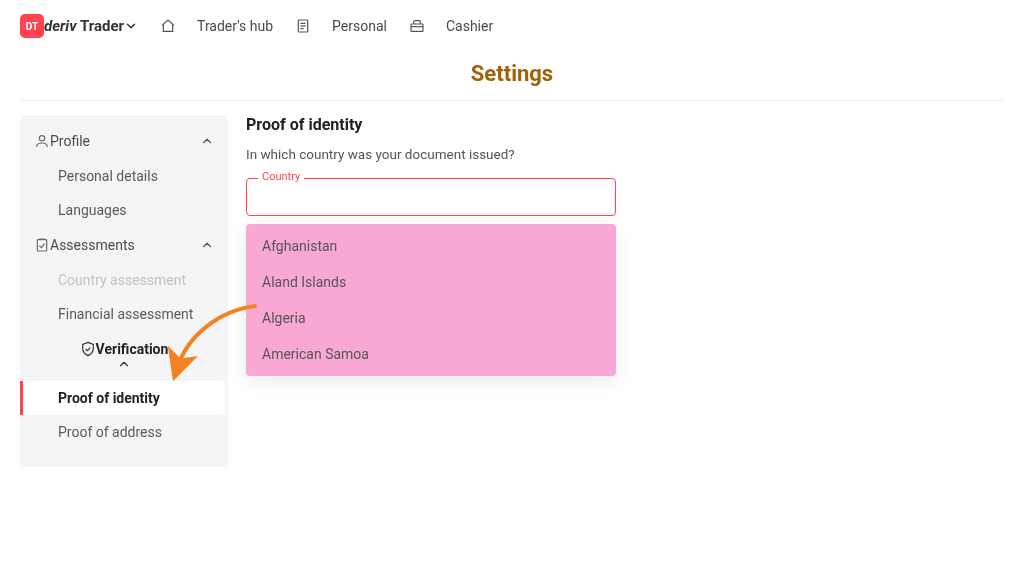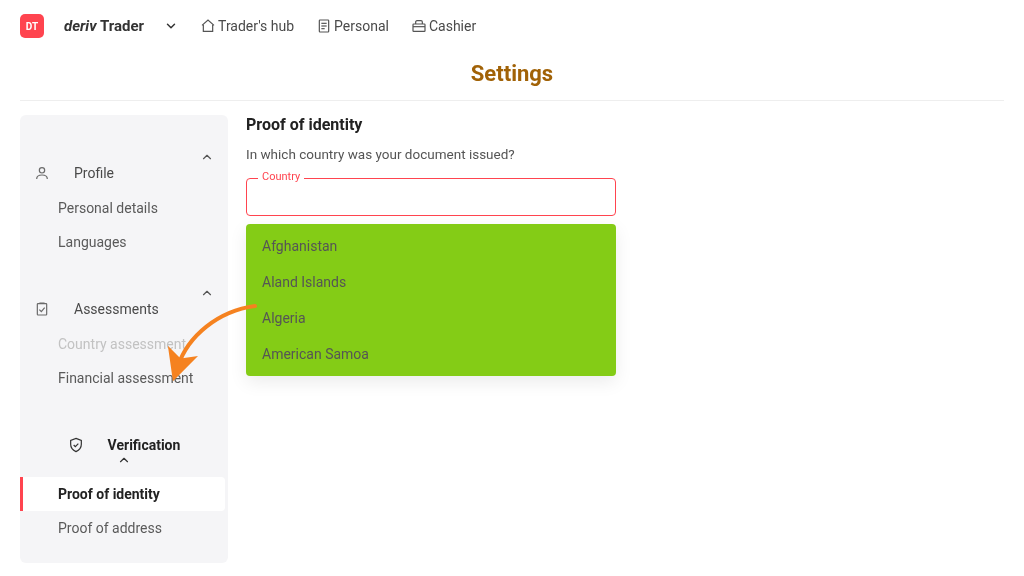--- a/index.html
+++ b/index.html
@@ -16,21 +16,21 @@
   .topnav {
     display: flex;
     align-items: center;
     padding: 14px 20px 14px 20px;
     gap: 22px;
     border-bottom: 1px solid transparent;
   }
   .brand-group {
     display: flex;
     align-items: center;
-    gap: 20px;
+    gap: 0;
   }
   .brand-badge {
     width: 24px;
     height: 24px;
     background: #ff444f;
     border-radius: 5px;
     color: #fff;
     font-size: 10px;
     font-weight: 700;
     display: flex;
@@ -39,21 +39,21 @@
   }
   .brand-text {
     font-size: 15px;
     color: #333;
   }
   .brand-text .italic-bold { font-style: italic; font-weight: 700; }
   .brand-text .bold { font-weight: 700; }
   .nav-item {
     display: flex;
     align-items: center;
-    gap: 2px;
+    gap: 21px;
     color: #4a4a4a;
     font-size: 14px;
     cursor: pointer;
   }
   .nav-icon {
     width: 16px;
     height: 16px;
     display: inline-flex;
     align-items: center;
     justify-content: center;
@@ -98,22 +98,21 @@
     display: flex;
     align-items: center;
     justify-content: space-between;
     padding: 10px 14px 10px 14px;
     cursor: pointer;
   }
   .sb-section-header.bold { font-weight: 700; color: #222; flex-direction: column; }
   .sb-section-left {
     display: flex;
     align-items: center;
-    gap: 24px;
-    margin-top: 32px;
+    gap: 0;
   }
   .sb-icon {
     width: 16px;
     height: 16px;
     display: inline-flex;
     align-items: center;
     justify-content: center;
     color: #6b6b6b;
   }
   .sb-item {
@@ -172,21 +171,21 @@
     border-radius: 4px;
     padding: 10px 12px;
     font-size: 14px;
     outline: none;
     color: #333;
   }
 
   
   .dropdown {
     margin-top: 8px;
-    background: #84cc16;
+    background: #f9a8d4;
     border-radius: 4px;
     box-shadow: 0 6px 18px rgba(0,0,0,0.08);
     padding: 4px 0;
     font-size: 14px;
     color: #555;
   }
   .dropdown-item {
     padding: 10px 16px;
     cursor: pointer;
   }

